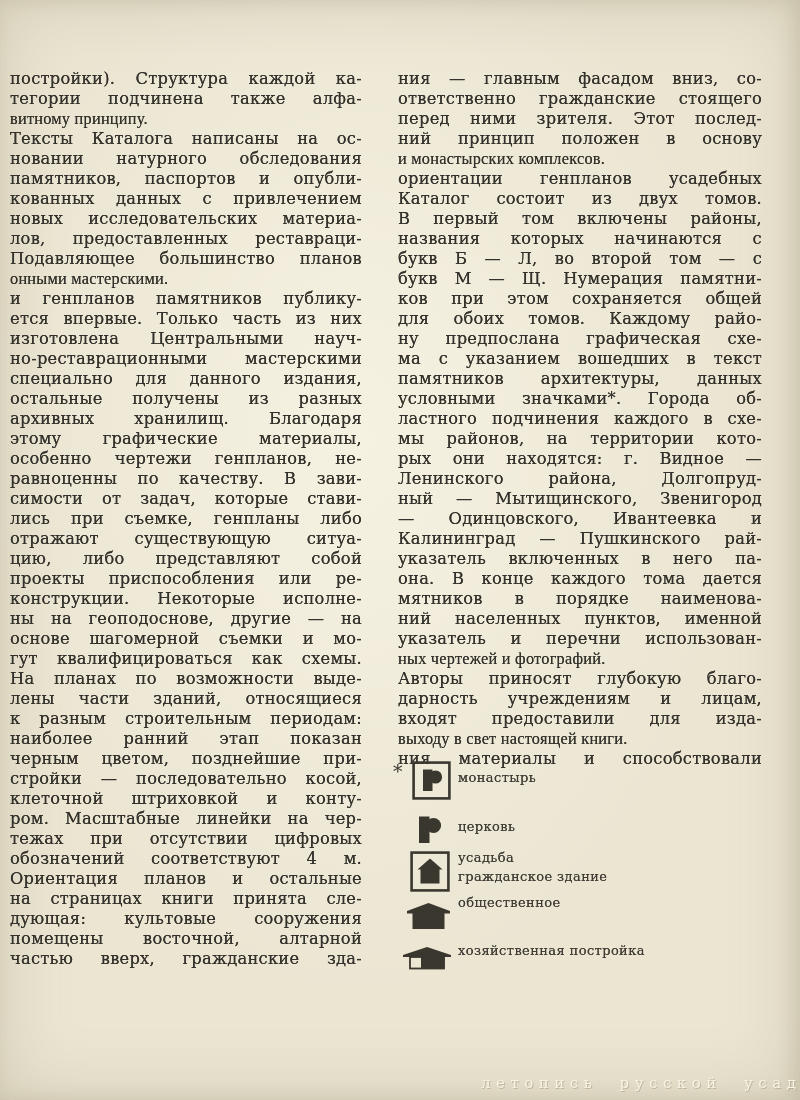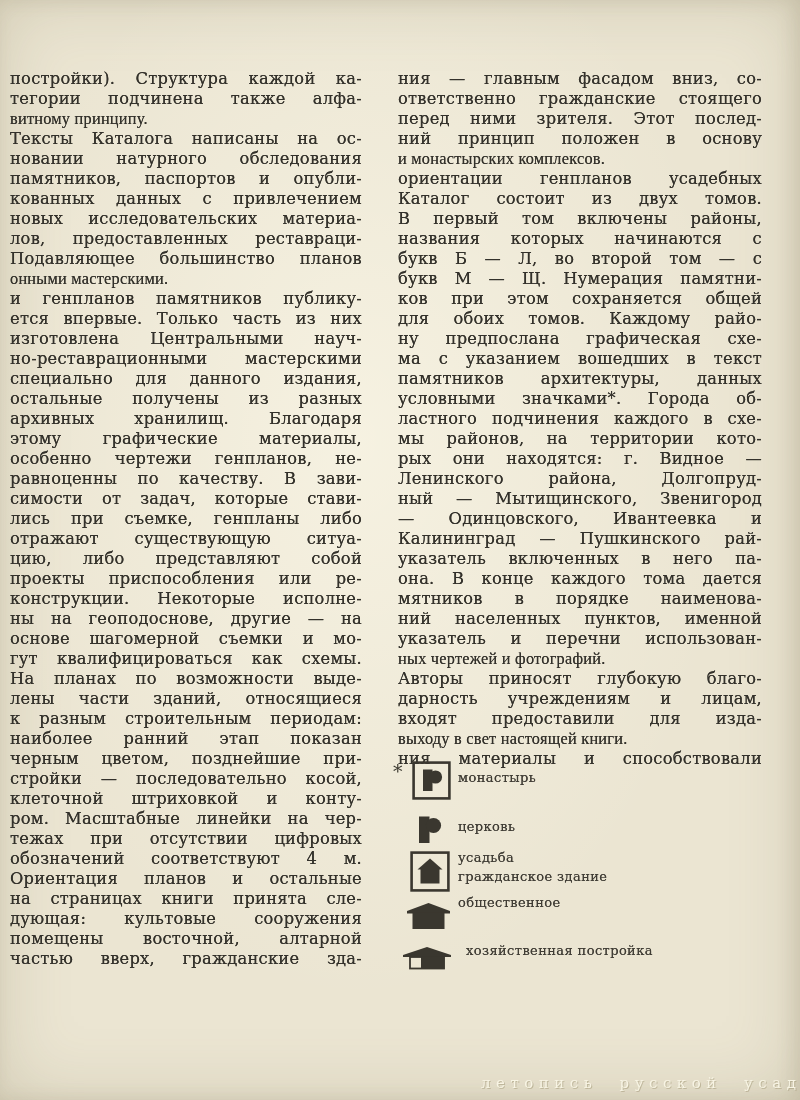--- a/index.html
+++ b/index.html
@@ -194,20 +194,20 @@
     </div>
 
     <div class="legrow">
       <span class="legicon" style="left:402px;top:945px;">
         <svg width="50" height="26" viewBox="0 0 50 26">
           <polygon class="ink" points="1,10 25,2 49,10 49,12 1,12"></polygon>
           <rect class="inkstroke" x="8" y="12" width="34" height="11.5" stroke-width="1.8"></rect>
           <rect class="ink" x="19" y="11.5" width="23.5" height="12.5"></rect>
         </svg>
       </span>
-      <span class="leglabel" style="top:943px;margin-left:8px;">хозяйственная постройка</span>
+      <span class="leglabel" style="top:943px;">хозяйственная постройка</span>
     </div>
 
   </div>
 
   <div class="watermark">летопись русской усадьбы</div>
 
 </div>
 
 </body></html>

